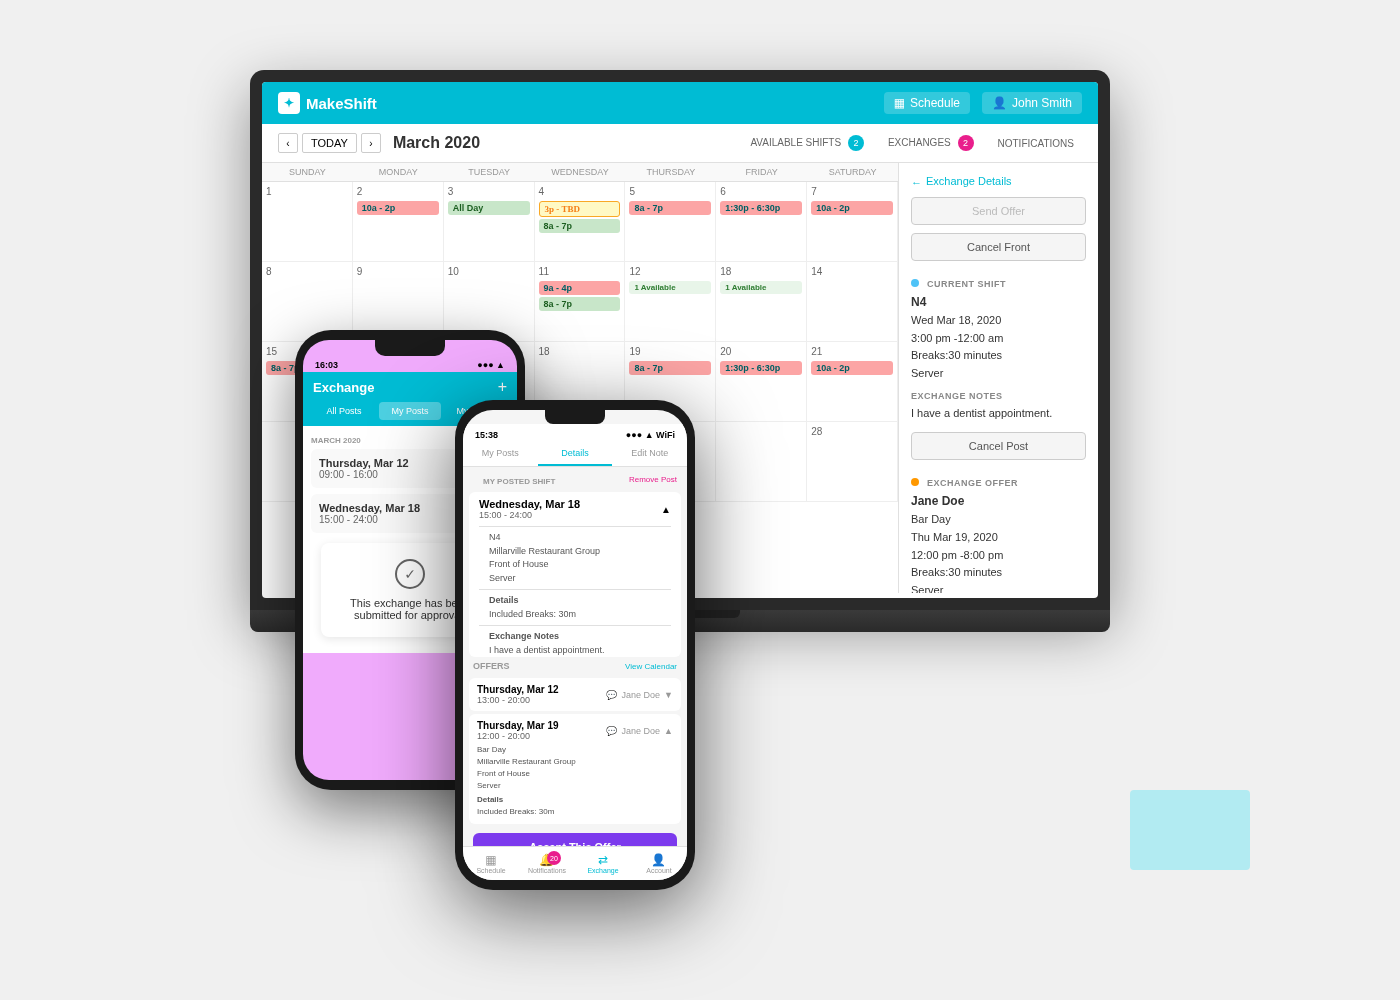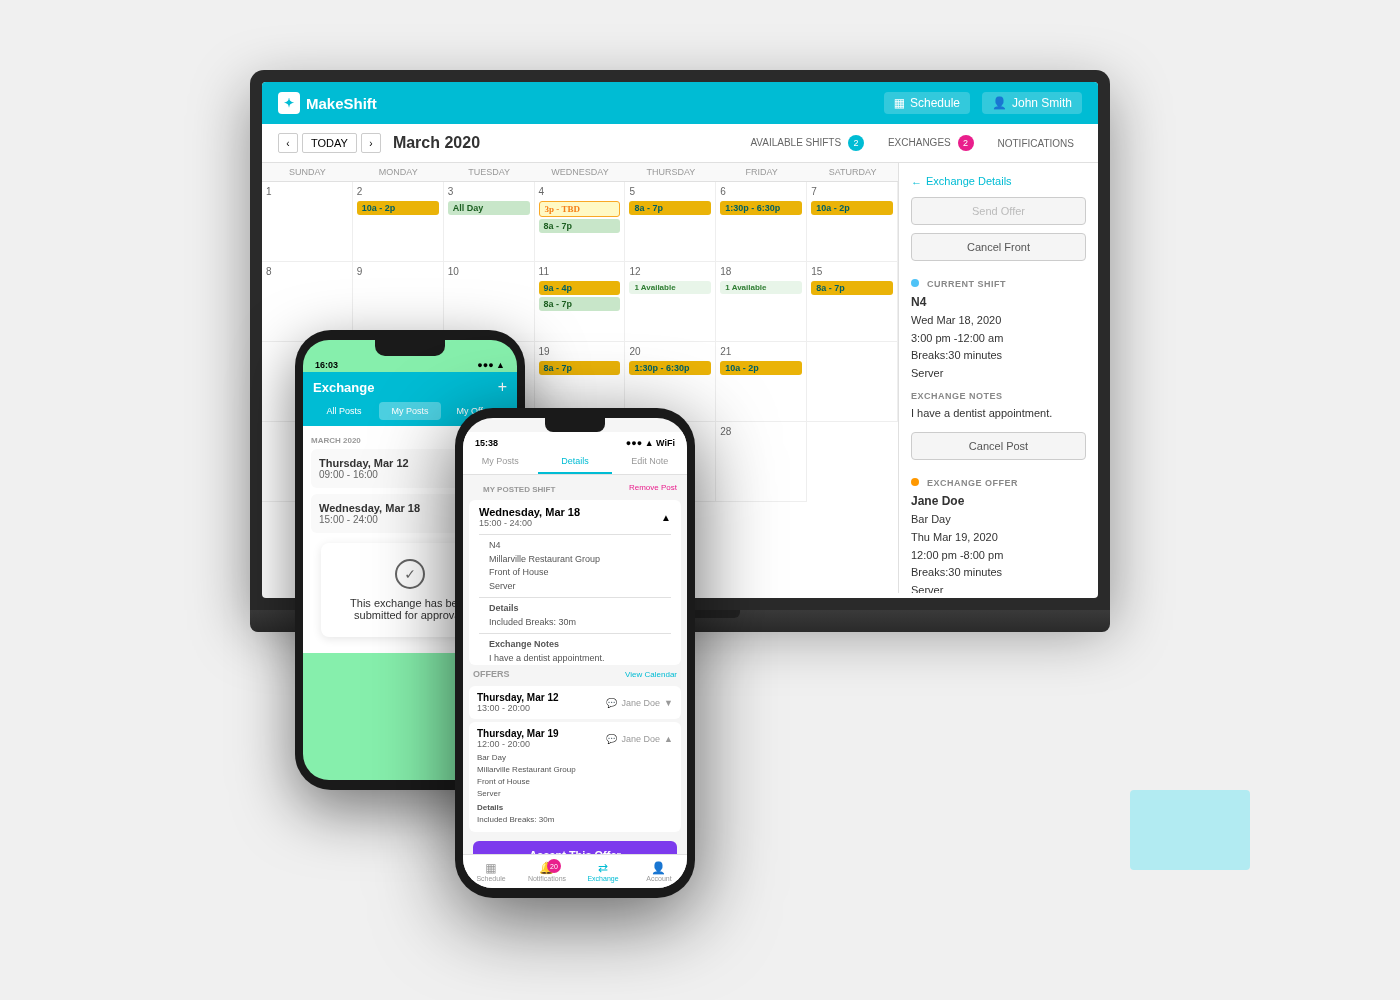--- a/index.html
+++ b/index.html
@@ -214,21 +214,21 @@
     }
     .shift-pill {
       display: inline-block;
       padding: 2px 5px;
       border-radius: 3px;
       font-size: 9px;
       font-weight: 600;
       margin-bottom: 2px;
       width: 100%;
     }
-    .pill-teal { background: #eab308; color: #006064; }
+    .pill-teal { background: #fca5a5; color: #006064; }
     .pill-green { background: #c8e6c9; color: #1b5e20; }
     .pill-yellow { background: #fff9c4; color: #f57f17; border: 1px solid #f9a825; font-family: Liberation Serif, serif; }
     .pill-available { background: #e8f5e9; color: #2e7d32; font-size: 8px; }
 
     
     .exchange-panel {
       width: 200px;
       border-left: 1px solid #e0e0e0;
       padding: 12px;
       font-size: 11px;
@@ -299,21 +299,21 @@
       width: 100%;
       height: 100%;
       background: #1a1a1a;
       border-radius: 36px;
       padding: 10px 8px;
       box-shadow: 0 20px 60px rgba(0,0,0,0.5);
     }
     .phone-screen {
       width: 100%;
       height: 100%;
-      background: #86efac;
+      background: #f0abfc;
       border-radius: 26px;
       overflow: hidden;
     }
     .phone-notch {
       width: 70px;
       height: 16px;
       background: #1a1a1a;
       margin: 0 auto 0;
       border-radius: 0 0 10px 10px;
     }
@@ -396,21 +396,21 @@
       color: #666;
     }
     .confirmation-text {
       font-size: 11px;
       color: #333;
     }
 
     
     .phone-right {
       position: absolute;
-      top: 358px;
+      top: 350px;
       left: 305px;
       width: 240px;
       height: 490px;
       z-index: 10;
     }
     .phone2-frame {
       width: 100%;
       height: 100%;
       background: #1a1a1a;
       border-radius: 38px;
@@ -652,20 +652,23 @@
                 </div>
               <div class="cal-cell">
                   <div class="cal-date">9</div>
                 </div>
               <div class="cal-cell">
                   <div class="cal-date">10</div>
                 </div>
               <div class="cal-cell"><div class="cal-date">11</div><div class="shift-pill pill-teal">9a - 4p</div><div class="shift-pill pill-green">8a - 7p</div></div>
               <div class="cal-cell"><div class="cal-date">12</div><div class="shift-pill pill-available">1 Available</div></div>
               <div class="cal-cell"><div class="cal-date">18</div><div class="shift-pill pill-available">1 Available</div></div>
+              <div class="cal-cell">
+                  <div class="cal-date">14</div>
+                </div>
 
               <div class="cal-cell"><div class="cal-date">15</div><div class="shift-pill pill-teal">8a - 7p</div></div>
               <div class="cal-cell">
                   <div class="cal-date"></div>
                 </div>
               <div class="cal-cell">
                   <div class="cal-date"></div>
                 </div>
               <div class="cal-cell">
                   <div class="cal-date">18</div>

